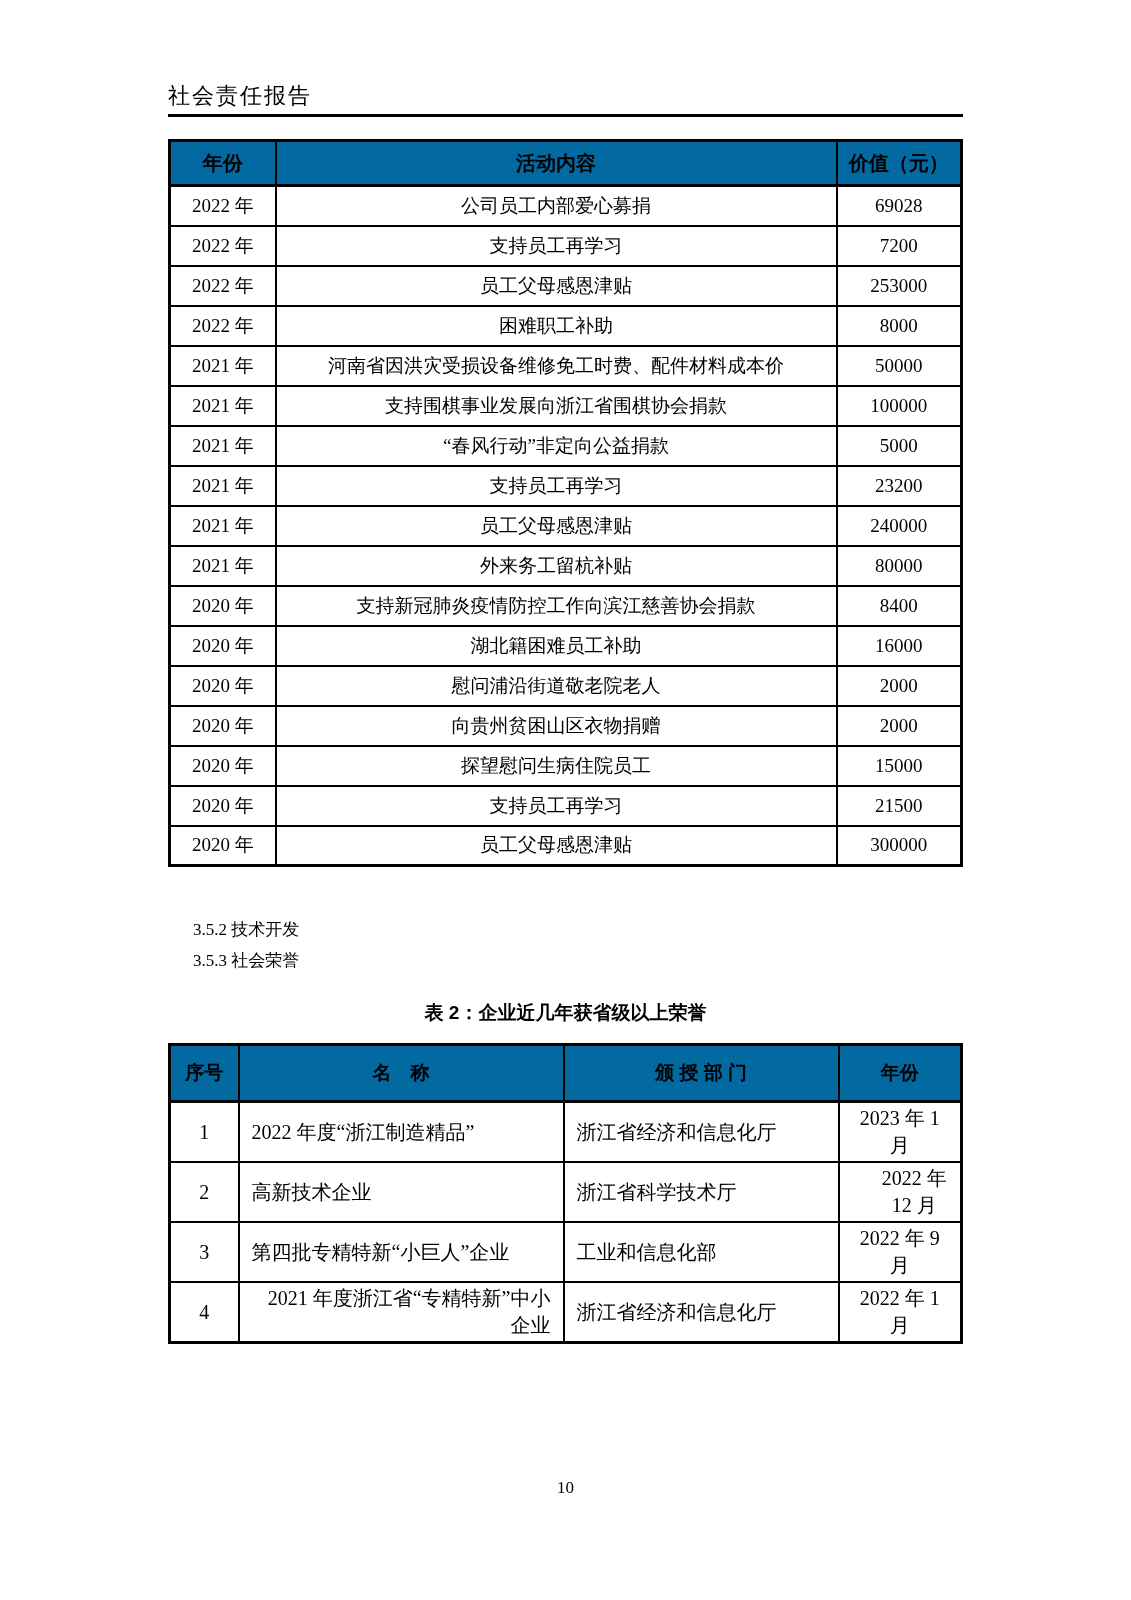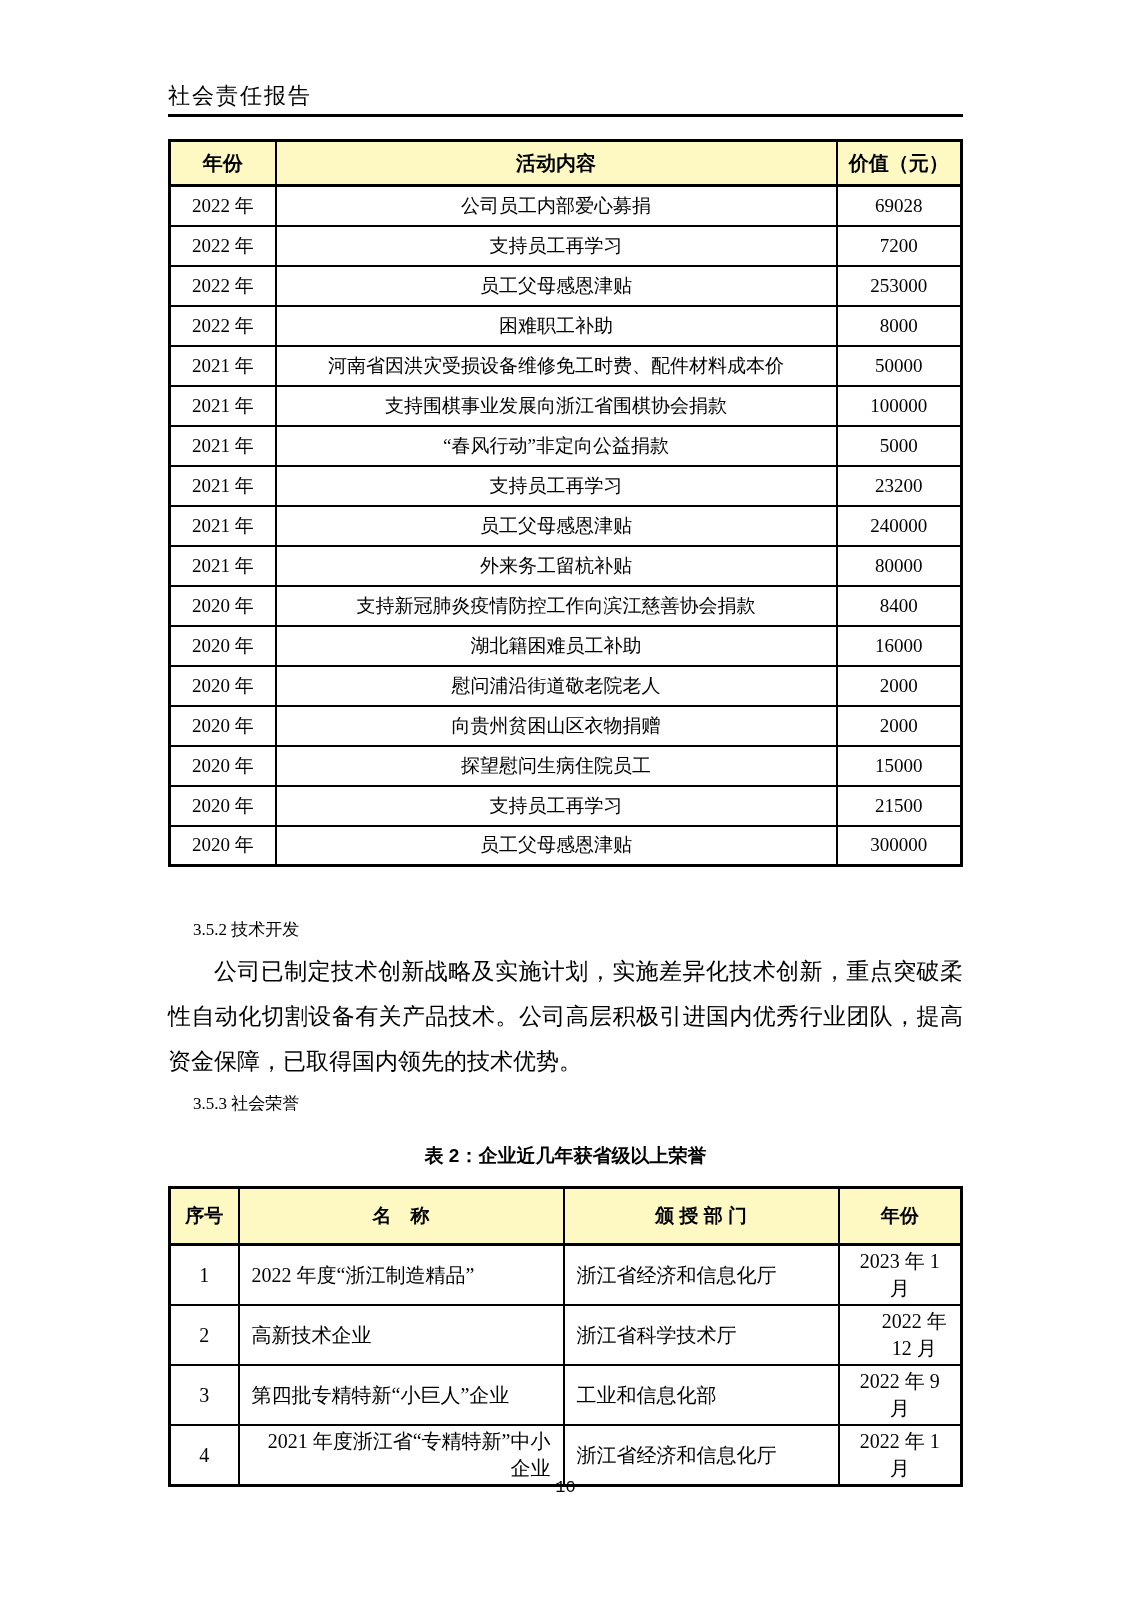--- a/index.html
+++ b/index.html
@@ -30,21 +30,21 @@
 
   table {
     border-collapse: collapse;
     table-layout: fixed;
     width: 792px;
     margin: 0 auto;
   }
   table, th, td { border: 2px solid #000000; }
   table { border-width: 3px; }
   th {
-    background: #fef9c3;
+    background: #0369a1;
     font-family: "Liberation Sans", "DejaVu Sans", sans-serif;
     font-weight: bold;
     border-bottom-width: 3px;
     text-align: center;
     vertical-align: middle;
   }
   td {
     text-align: center;
     vertical-align: middle;
     padding: 2px 10px;
@@ -86,21 +86,21 @@
   .honors-table tbody tr:nth-child(3) { height: 53px; }
   .honors-table tbody tr:nth-child(4) { height: 60px; }
   .honors-table td { padding: 2px 12px; }
 
   .page-number {
     position: absolute;
     top: 1478px;
     left: 0;
     width: 100%;
     text-align: center;
-    font-family: Liberation Mono, monospace;
+    font-family: Liberation Serif, serif;
     font-size: 17px;
     line-height: 20px;
   }
 </style>
 </head>
 <body>
 
 <div class="page">
   <div class="content">
 
@@ -203,21 +203,20 @@
           </tr>
           <tr>
             <td>2020 年</td>
             <td>员工父母感恩津贴</td>
             <td>300000</td>
           </tr>
         </tbody>
     </table>
 
     <div class="sec-heading sec-heading-1">3.5.2 技术开发</div>
-    <div class="body-para">公司已制定技术创新战略及实施计划，实施差异化技术创新，重点突破柔性自动化切割设备有关产品技术。公司高层积极引进国内优秀行业团队，提高资金保障，已取得国内领先的技术优势。</div>
     <div class="sec-heading sec-heading-2">3.5.3 社会荣誉</div>
 
     <div class="table2-caption">表 2：企业近几年获省级以上荣誉</div>
 
     <table class="honors-table">
       <colgroup>
         <col style="width:69px">
         <col style="width:325px">
         <col style="width:275px">
         <col style="width:123px">

